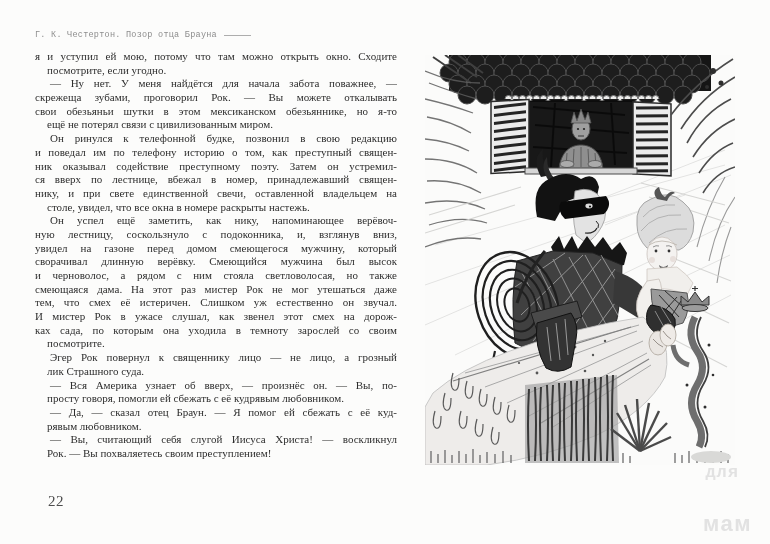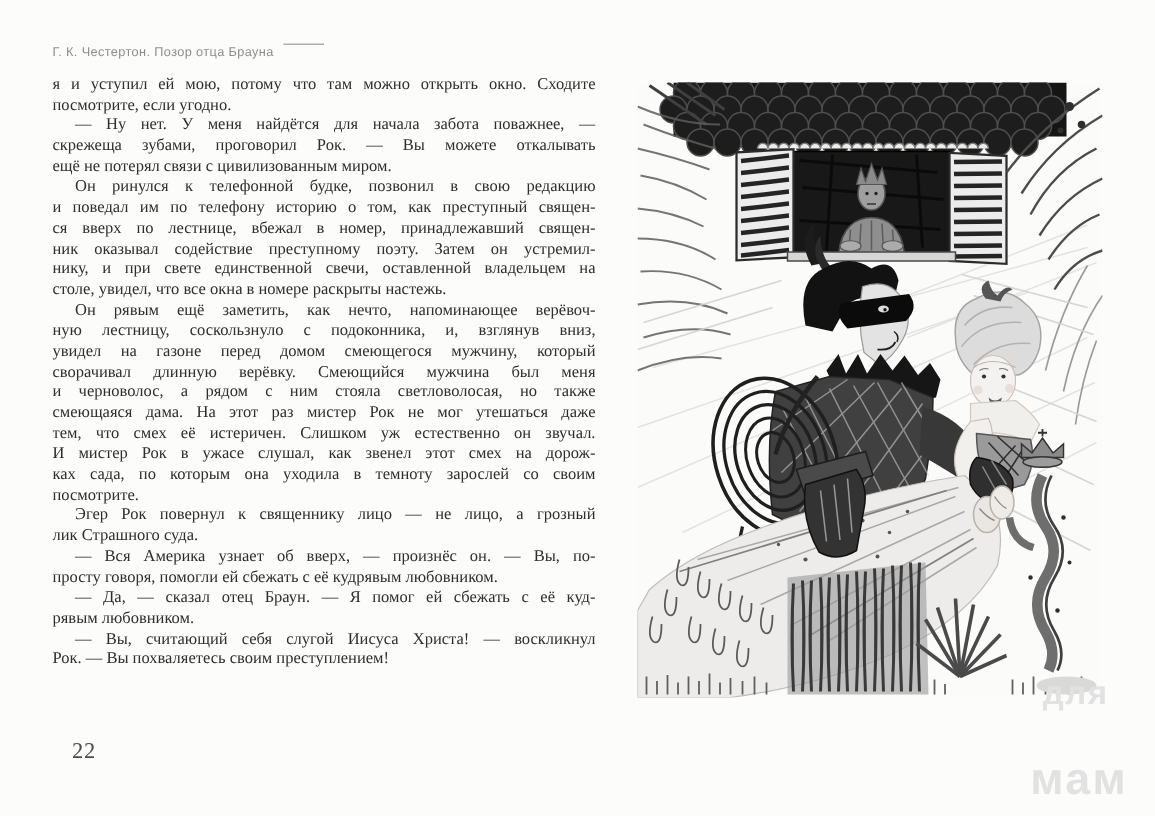--- a/index.html
+++ b/index.html
@@ -3,77 +3,78 @@
 <meta charset="utf-8">
 <style>
   html,body{margin:0;padding:0;background:#ffffff;}
   .page{
     position:relative;width:770px;height:544px;background:#fcfcfb;overflow:hidden;
     font-family:"Liberation Serif","DejaVu Serif",serif;
   }
   
   .header{
     position:absolute;left:35px;top:29px;height:12px;
-    font-family:Liberation Sans, sans-serif;
+    font-family:Liberation Mono, monospace;
     font-size:8.5px;color:#8d8d8d;letter-spacing:.25px;
-    display:flex;align-items:flex-start;gap:7px;white-space:nowrap;
+    display:flex;align-items:center;gap:7px;white-space:nowrap;
   }
   .header-rule{display:inline-block;width:27px;height:1px;background:#adadad;}
   
   .body-text{
     position:absolute;left:35px;top:50px;width:362px;height:414px;overflow:hidden;
     color:#2e2e2e;font-size:11px;
   }
   .line{
     line-height:13.7px;height:13.7px;white-space:nowrap;
     text-align:justify;text-align-last:justify;
   }
-  .line.last{text-align:left;text-align-last:left;}
+  .line.last{text-align:left;text-align-last:left;margin-left:12px;}
   .line.indent{text-indent:15px;}
   .page-number{
     position:absolute;left:48px;top:493px;font-size:15px;color:#4d4d4d;letter-spacing:.5px;
   }
   
   .illustration{position:absolute;left:425px;top:55px;width:310px;height:410px;}
   .illustration svg{display:block;}
   
   .watermark{
     position:absolute;right:18px;bottom:9px;text-align:right;
     font-family:"Liberation Sans","DejaVu Sans",sans-serif;font-weight:bold;
     color:#e2e2e2;line-height:1;user-select:none;
   }
-  .wm1{font-size:22px;margin-right:13px;margin-bottom:18px;letter-spacing:1px;}
-  .wm2{font-size:30px;letter-spacing:1.5px;margin-top:32px;}
+  .wm1{font-size:17px;margin-right:13px;margin-bottom:18px;letter-spacing:1px;font-family:Liberation Mono, monospace;}
+  .wm2{font-size:22px;letter-spacing:1.5px;margin-top:32px;}
 </style>
 </head>
 <body>
 
 <div class="page">
 
   <div class="header">
     <span>Г. К. Честертон. Позор отца Брауна</span>
     <span class="header-rule"></span>
   </div>
 
   <div class="body-text">
       <div class="line">я и уступил ей мою, потому что там можно открыть окно. Сходите</div>
       <div class="line last">посмотрите, если угодно.</div>
       <div class="line indent">— Ну нет. У меня найдётся для начала забота поважнее, —</div>
       <div class="line">скрежеща зубами, проговорил Рок. — Вы можете откалывать</div>
+      <div class="line">свои обезьяньи шутки в этом мексиканском обезьяннике, но я-то</div>
       <div class="line last">ещё не потерял связи с цивилизованным миром.</div>
       <div class="line indent">Он ринулся к телефонной будке, позвонил в свою редакцию</div>
       <div class="line">и поведал им по телефону историю о том, как преступный священ-</div>
+      <div class="line">ник оказывал содействие преступному поэту. Затем он устремил-</div>
       <div class="line">ся вверх по лестнице, вбежал в номер, принадлежавший священ-</div>
-      <div class="line">ник оказывал содействие преступному поэту. Затем он устремил-</div>
       <div class="line">нику, и при свете единственной свечи, оставленной владельцем на</div>
       <div class="line last">столе, увидел, что все окна в номере раскрыты настежь.</div>
-      <div class="line indent">Он рявым ещё заметить, как нечто, напоминающее верёвоч-</div>
+      <div class="line indent">Он успел ещё заметить, как нику, напоминающее верёвоч-</div>
       <div class="line">ную лестницу, соскользнуло с подоконника, и, взглянув вниз,</div>
       <div class="line">увидел на газоне перед домом смеющегося мужчину, который</div>
-      <div class="line">сворачивал длинную верёвку. Смеющийся мужчина был меня</div>
+      <div class="line">сворачивал длинную верёвку. Смеющийся мужчина был высок</div>
       <div class="line">и черноволос, а рядом с ним стояла светловолосая, но также</div>
       <div class="line">смеющаяся дама. На этот раз мистер Рок не мог утешаться даже</div>
       <div class="line">тем, что смех её истеричен. Слишком уж естественно он звучал.</div>
       <div class="line">И мистер Рок в ужасе слушал, как звенел этот смех на дорож-</div>
       <div class="line">ках сада, по которым она уходила в темноту зарослей со своим</div>
       <div class="line last">посмотрите.</div>
       <div class="line indent">Эгер Рок повернул к священнику лицо — не лицо, а грозный</div>
       <div class="line last">лик Страшного суда.</div>
       <div class="line indent">— Вся Америка узнает об вверх, — произнёс он. — Вы, по-</div>
       <div class="line last">просту говоря, помогли ей сбежать с её кудрявым любовником.</div>

